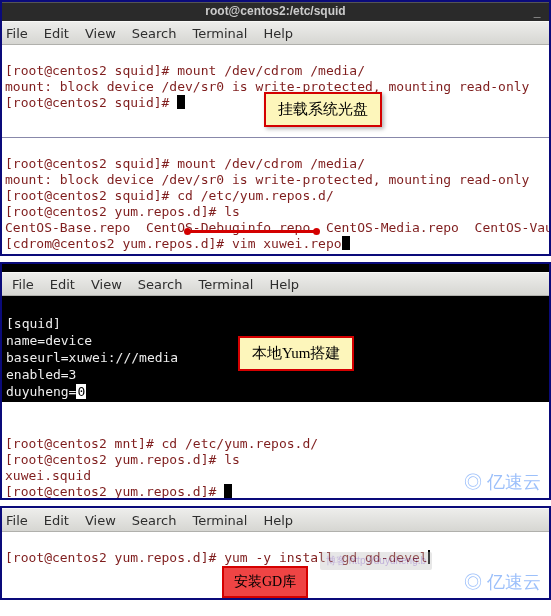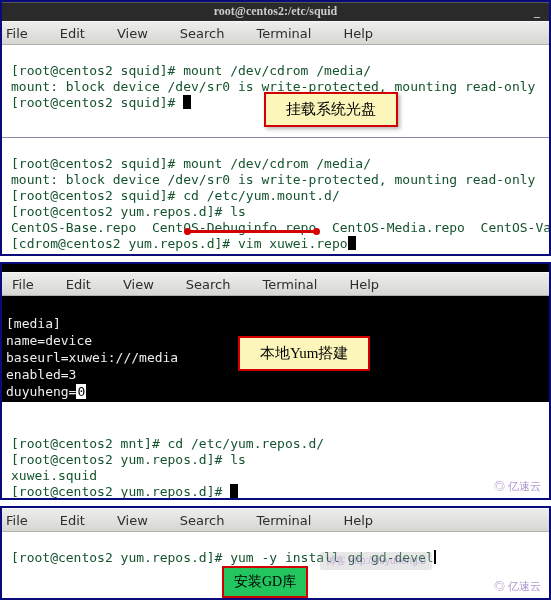--- a/index.html
+++ b/index.html
@@ -9,21 +9,21 @@
     font-family: "DejaVu Sans Mono", "Consolas", monospace;
     font-size: 13px;
     width: 551px;
   }
   .titlebar {
     background: #2a2a2a;
     color: #ccc;
     height: 18px;
     line-height: 16px;
     text-align: center;
-    font-family: Liberation Serif, serif;
+    font-family: Liberation Sans, sans-serif;
     font-weight: bold;
     font-size: 12px;
     position: relative;
     border-top: 1px solid #555;
   }
   .titlebar .minbtn {
     position: absolute;
     right: 6px;
     top: 1px;
     width: 12px;
@@ -34,26 +34,26 @@
     background: linear-gradient(#ededeb, #d6d6d2);
     border-top: 1px solid #f8f8f6;
     border-bottom: 1px solid #b0b0ac;
     height: 22px;
     display: flex;
     align-items: center;
     padding: 0 4px;
     font-family: "DejaVu Sans", sans-serif;
     font-size: 13px;
     color: #2e2e2e;
-    gap: 32px;
+    gap: 16px;
   }
   .term {
     background: #fff;
-    color: #14532d;
-    padding: 2px 9px;
+    color: #7f1d1d;
+    padding: 2px 3px;
     line-height: 16px;
     white-space: pre;
     overflow: hidden;
   }
   .term-dark {
     background: #000;
     color: #eee;
     padding: 2px 4px;
     line-height: 17px;
     white-space: pre;
@@ -76,29 +76,29 @@
   .hilite {
     background: #fff;
     color: #000;
     padding: 0 1px;
   }
   .callout {
     position: absolute;
     border: 2px solid #d40000;
     background: #fdf6bb;
     box-shadow: 2px 2px 4px rgba(0,0,0,0.3);
-    padding: 6px 20px;
+    padding: 6px 12px;
     font-family: "SimSun", serif;
     font-size: 15px;
     color: #000;
   }
   .callout2 {
     position: absolute;
     border: 2px solid #d40000;
-    background: #22c55e;
+    background: #ef4444;
     padding: 5px 10px;
     font-family: "SimSun", serif;
     font-size: 14px;
     color: #000;
   }
   .arrow-line {
     position: absolute;
     height: 3px;
     background: #d40000;
     border-radius: 2px;
@@ -120,23 +120,23 @@
     color: #4c1d95;
     font-family: sans-serif;
     font-size: 10px;
     margin-left: 28px;
   }
   .logo-wm {
     position: absolute;
     right: 8px;
     bottom: 4px;
     opacity: 0.5;
-    color: #4c1d95;
+    color: #3b82f6;
     font-family: sans-serif;
-    font-size: 11px;
+    font-size: 18px;
   }
   .tilde { color: #5c5cff; }
   .section {
     position: relative;
     border: 2px solid #0a0a7a;
   }
   .section + .section { margin-top: 2px; }
 </style>
 </head>
 <body>
@@ -159,40 +159,40 @@
 <span>mount: block device /dev/sr0 is write-protected, mounting read-only</span>
 <span>[root@centos2 squid]# </span><span class="cursor-block"></span>
   </div>
   <div class="callout" style="left:262px; top:90px;">
     <span>挂载系统光盘</span>
   </div>
 
   <div class="term" style="border-top:1px solid #88a; margin-top:0; height:112px;">
 <span>[root@centos2 squid]# mount /dev/cdrom /media/</span>
 <span>mount: block device /dev/sr0 is write-protected, mounting read-only</span>
-<span>[root@centos2 squid]# cd /etc/yum.mount.d/</span>
+<span>[root@centos2 squid]# cd /etc/yum.repos.d/</span>
 <span>[root@centos2 yum.repos.d]# ls</span>
 <span>CentOS-Base.repo  CentOS-Debuginfo.repo  CentOS-Media.repo  CentOS-Vault.repo</span>
 <span>[cdrom@centos2 yum.repos.d]# vim xuwei.repo</span><span class="cursor-block"></span>
   </div>
   <div class="arrow-line" style="left:185px; top:228px; width:130px;"></div>
 </div>
 
 <div class="section" style="position:relative; margin-top:6px;">
   <div style="background:#000; height:8px;"></div>
   <div class="menubar" style="padding-left:10px;">
     <span>File</span>
     <span>Edit</span>
     <span>View</span>
     <span>Search</span>
     <span>Terminal</span>
     <span>Help</span>
   </div>
   <div class="term-dark" style="height:102px;">
-<span>[media]</span>
+<span>[squid]</span>
 <span>name=device</span>
 <span>baseurl=xuwei:///media</span>
 <span>enabled=3</span>
 <span>duyuheng=</span><span class="hilite">0</span>
 <span class="tilde">~</span></div>
   <div class="callout" style="left:236px; top:72px;">
     <span>本地Yum搭建</span>
   </div>
 
   <div class="term" style="height:92px;">

